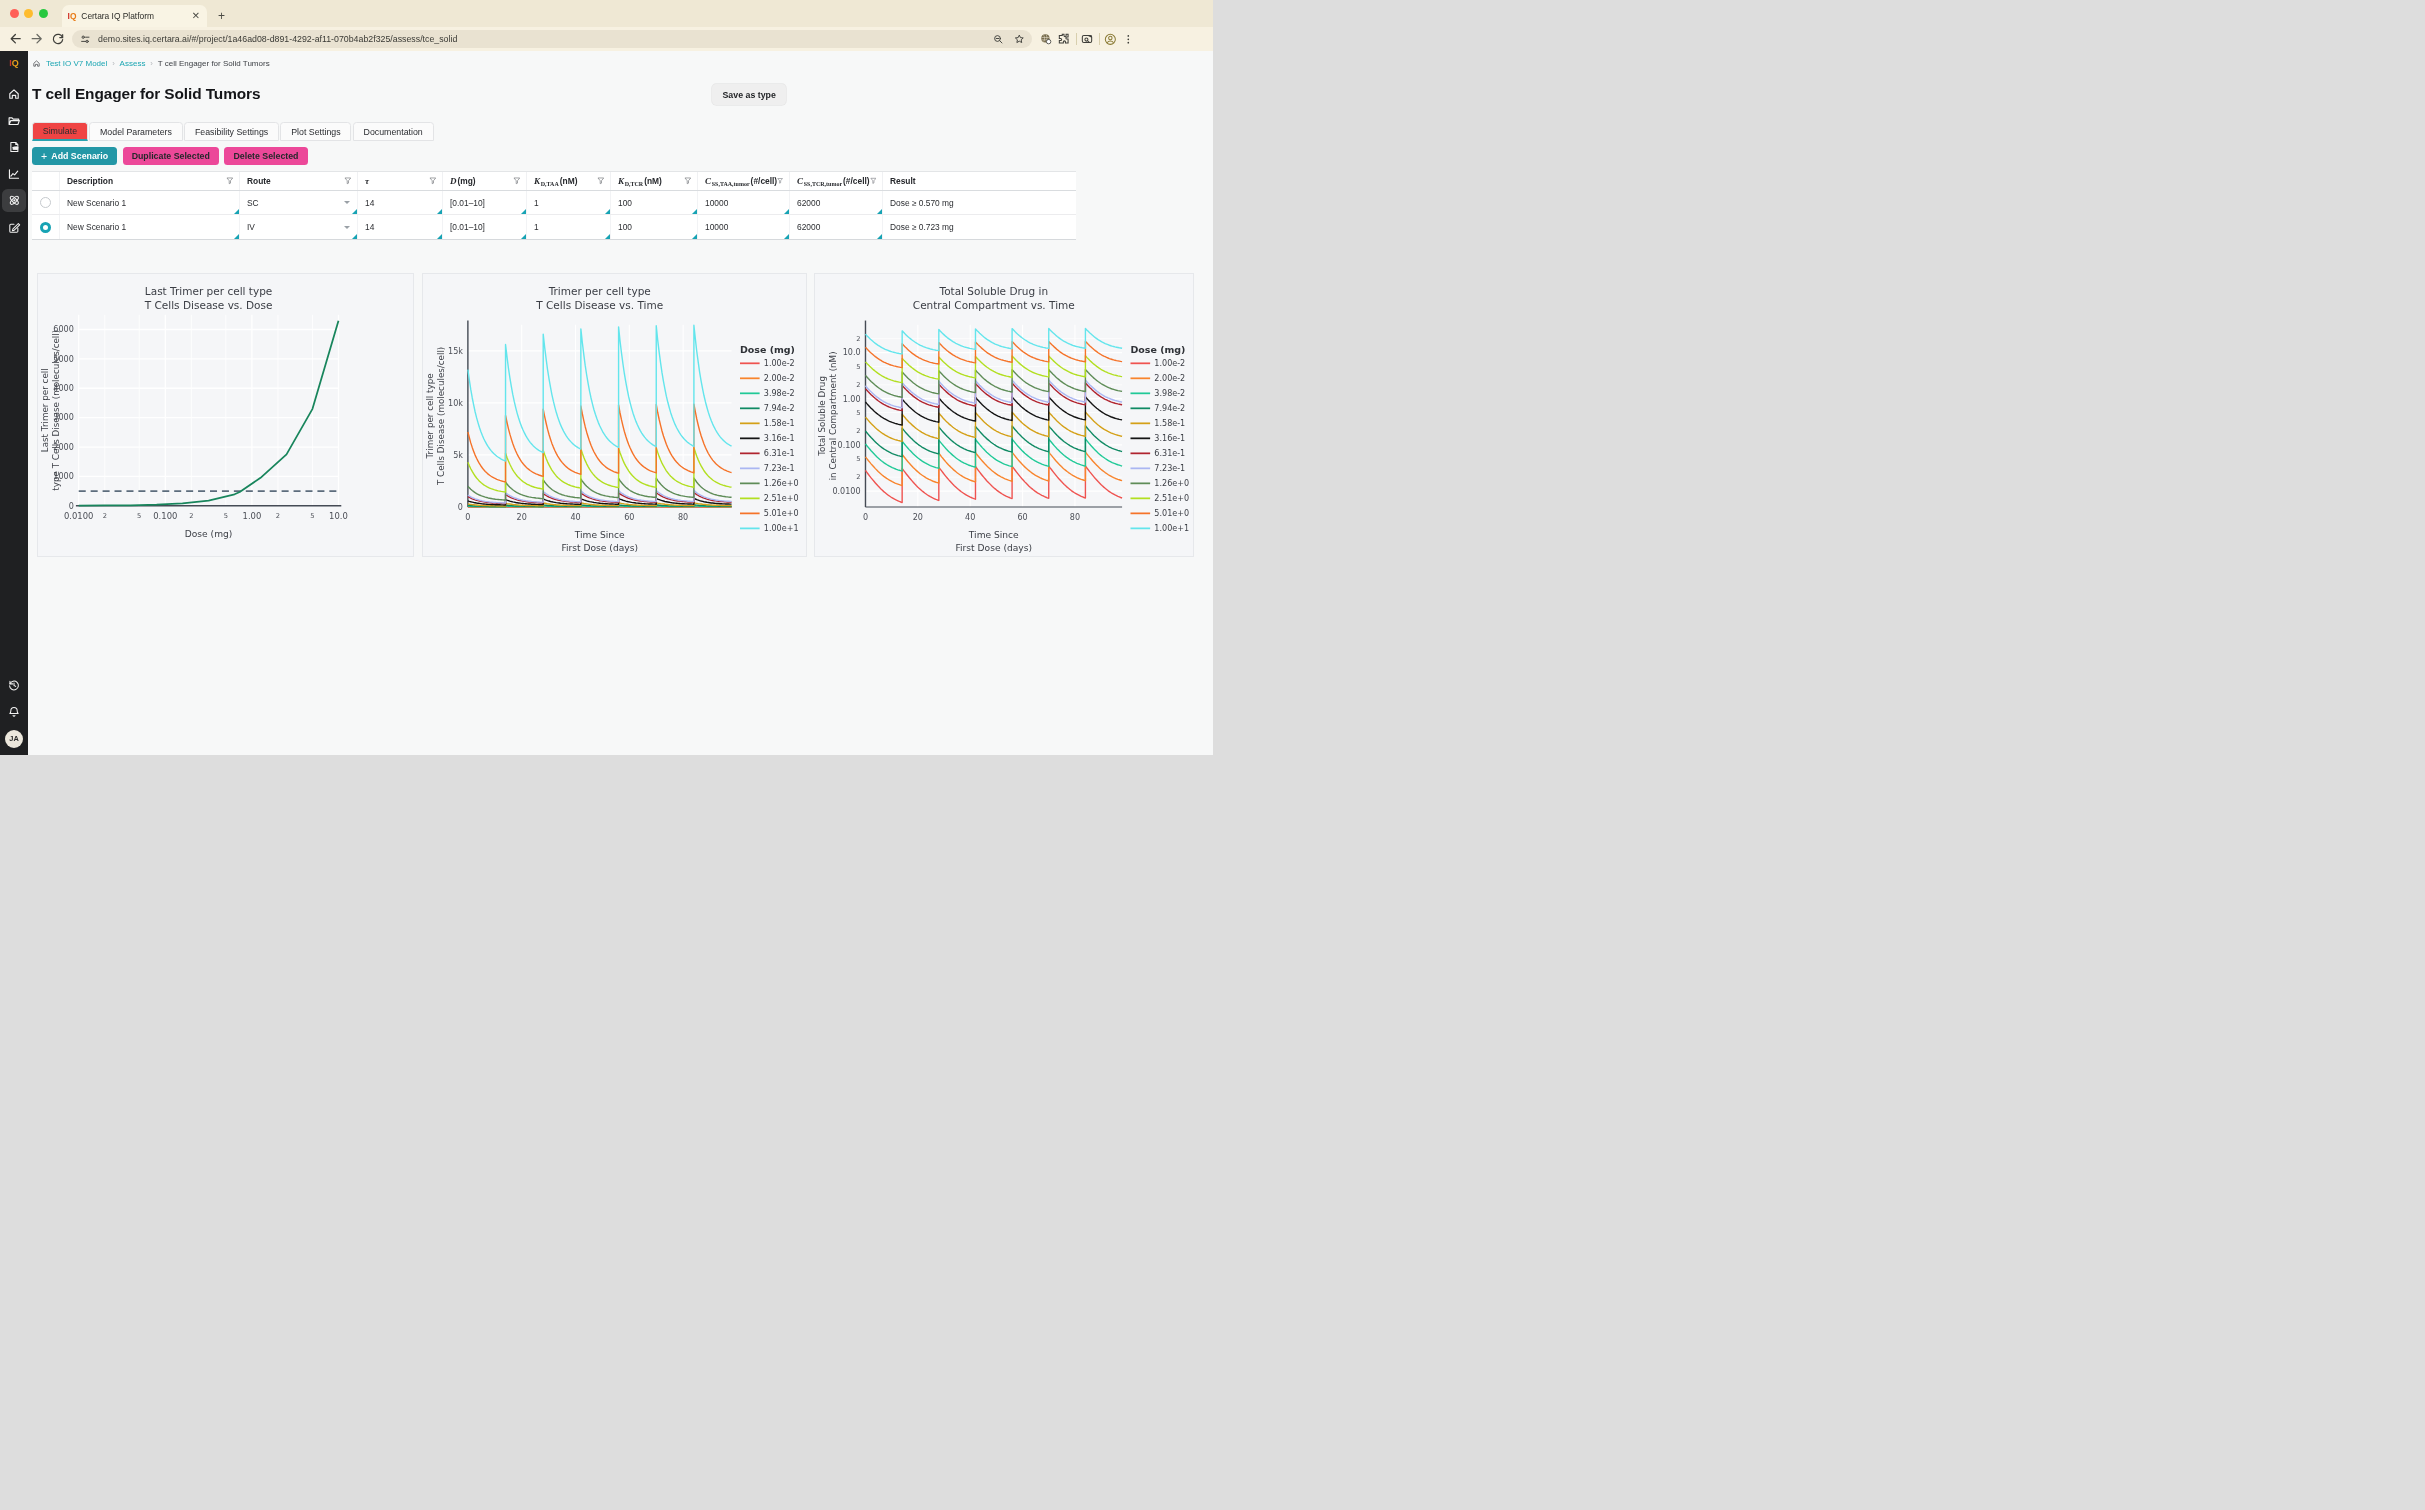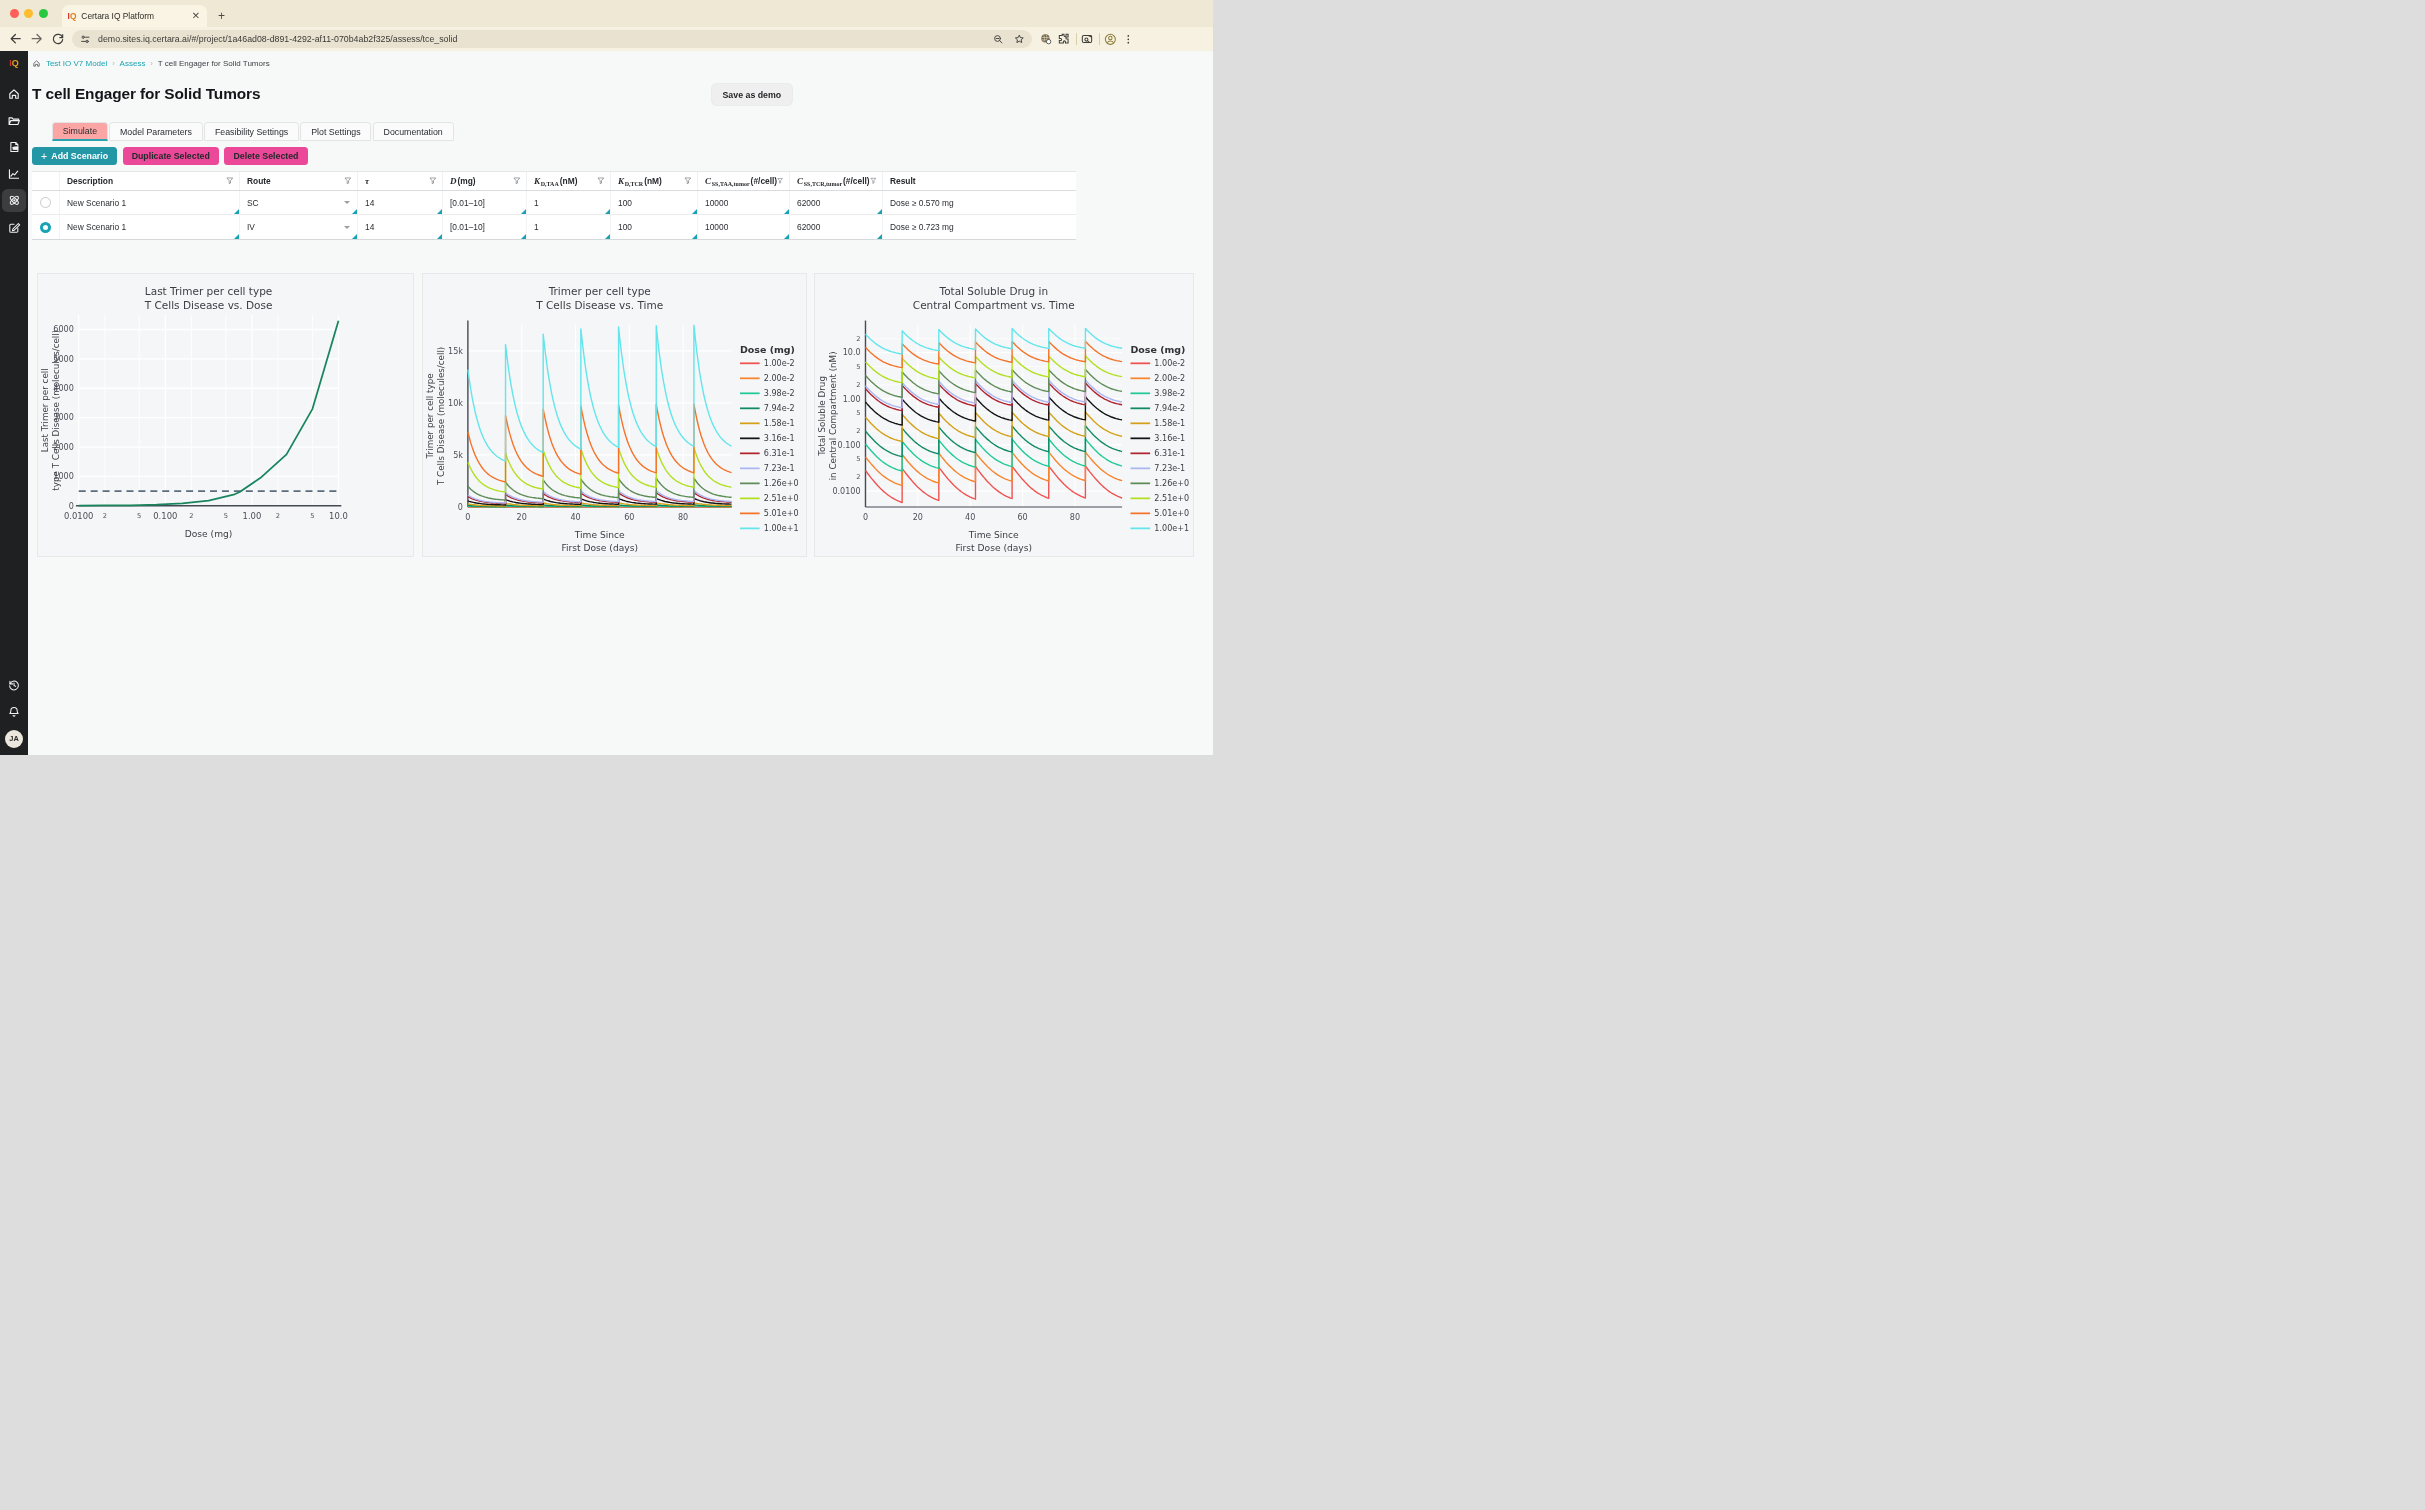--- a/index.html
+++ b/index.html
@@ -43,21 +43,21 @@
   .bc .sep{color:#b3b6ba;font-size:7.7px;}
   .bc .cur{color:#3c3f44;}
   h1.pagetitle{font-size:15.4px;margin:15.4px 0 0;color:#141518;letter-spacing:-0.1px;}
   .savebtn{position:absolute;left:684px;top:33px;background:#efefef;border:0;border-radius:4.2px;
     height:21px;padding:0 10.5px;font-size:8.8px;font-weight:600;color:#1f2124;
     font-family:"Liberation Sans",sans-serif;box-shadow:0 0 0 0.7px #e6e6e6;}
   
   .tabs{display:flex;margin-top:19.7px;}
   .tabbtn{height:19px;padding:0 9.8px;font-size:8.8px;color:#2b2d31;background:#fbfbfb;
     border:0.7px solid #e3e4e6;border-radius:3.5px 3.5px 0 0;display:flex;align-items:center;margin-right:1.4px;}
-  .tabbtn.active{background:#fca5a5;border-bottom:2.1px solid #2aa3b0;font-weight:400;margin-left:20px;}
+  .tabbtn.active{background:#ef4444;border-bottom:2.1px solid #2aa3b0;font-weight:400;}
   
   .actions{display:flex;gap:5.6px;margin-top:5.6px;}
   .abtn{height:18px;border:0;border-radius:3.5px;font-size:8.8px;font-weight:600;padding:0 9px;
     font-family:"Liberation Sans",sans-serif;display:flex;align-items:center;gap:4.2px;}
   .abtn.primary{background:#2397a6;color:#fff;}
   .abtn.sec{background:#ec4899;color:#26282c;}
   .plus{font-size:10.5px;font-weight:400;line-height:1;}
   
   .gridtable{margin-top:6.3px;width:1044px;background:#fff;border-top:0.7px solid #e3e5e7;border-bottom:0.7px solid #d6d9dc;}
   .trow{display:grid;grid-template-columns:28px 180px 118px 85px 84px 84px 87px 92px 93px 195px;}
@@ -230,21 +230,21 @@
             <path d="M4 9.6L10 4.2l6 5.4V16h-3.6v-4h-4.8v4H4z"></path>
           </svg>
         <a href="#">Test IO V7 Model</a>
         <span class="sep">›</span>
         <a href="#">Assess</a>
         <span class="sep">›</span>
         <span class="cur">T cell Engager for Solid Tumors</span>
       </nav>
 
       <h1 class="pagetitle">T cell Engager for Solid Tumors</h1>
-      <button class="savebtn">Save as demo</button>
+      <button class="savebtn">Save as type</button>
 
       <div class="tabs">
         <div class="tabbtn active">Simulate</div>
         <div class="tabbtn">Model Parameters</div>
         <div class="tabbtn">Feasibility Settings</div>
         <div class="tabbtn">Plot Settings</div>
         <div class="tabbtn">Documentation</div>
       </div>
 
       <div class="actions">

